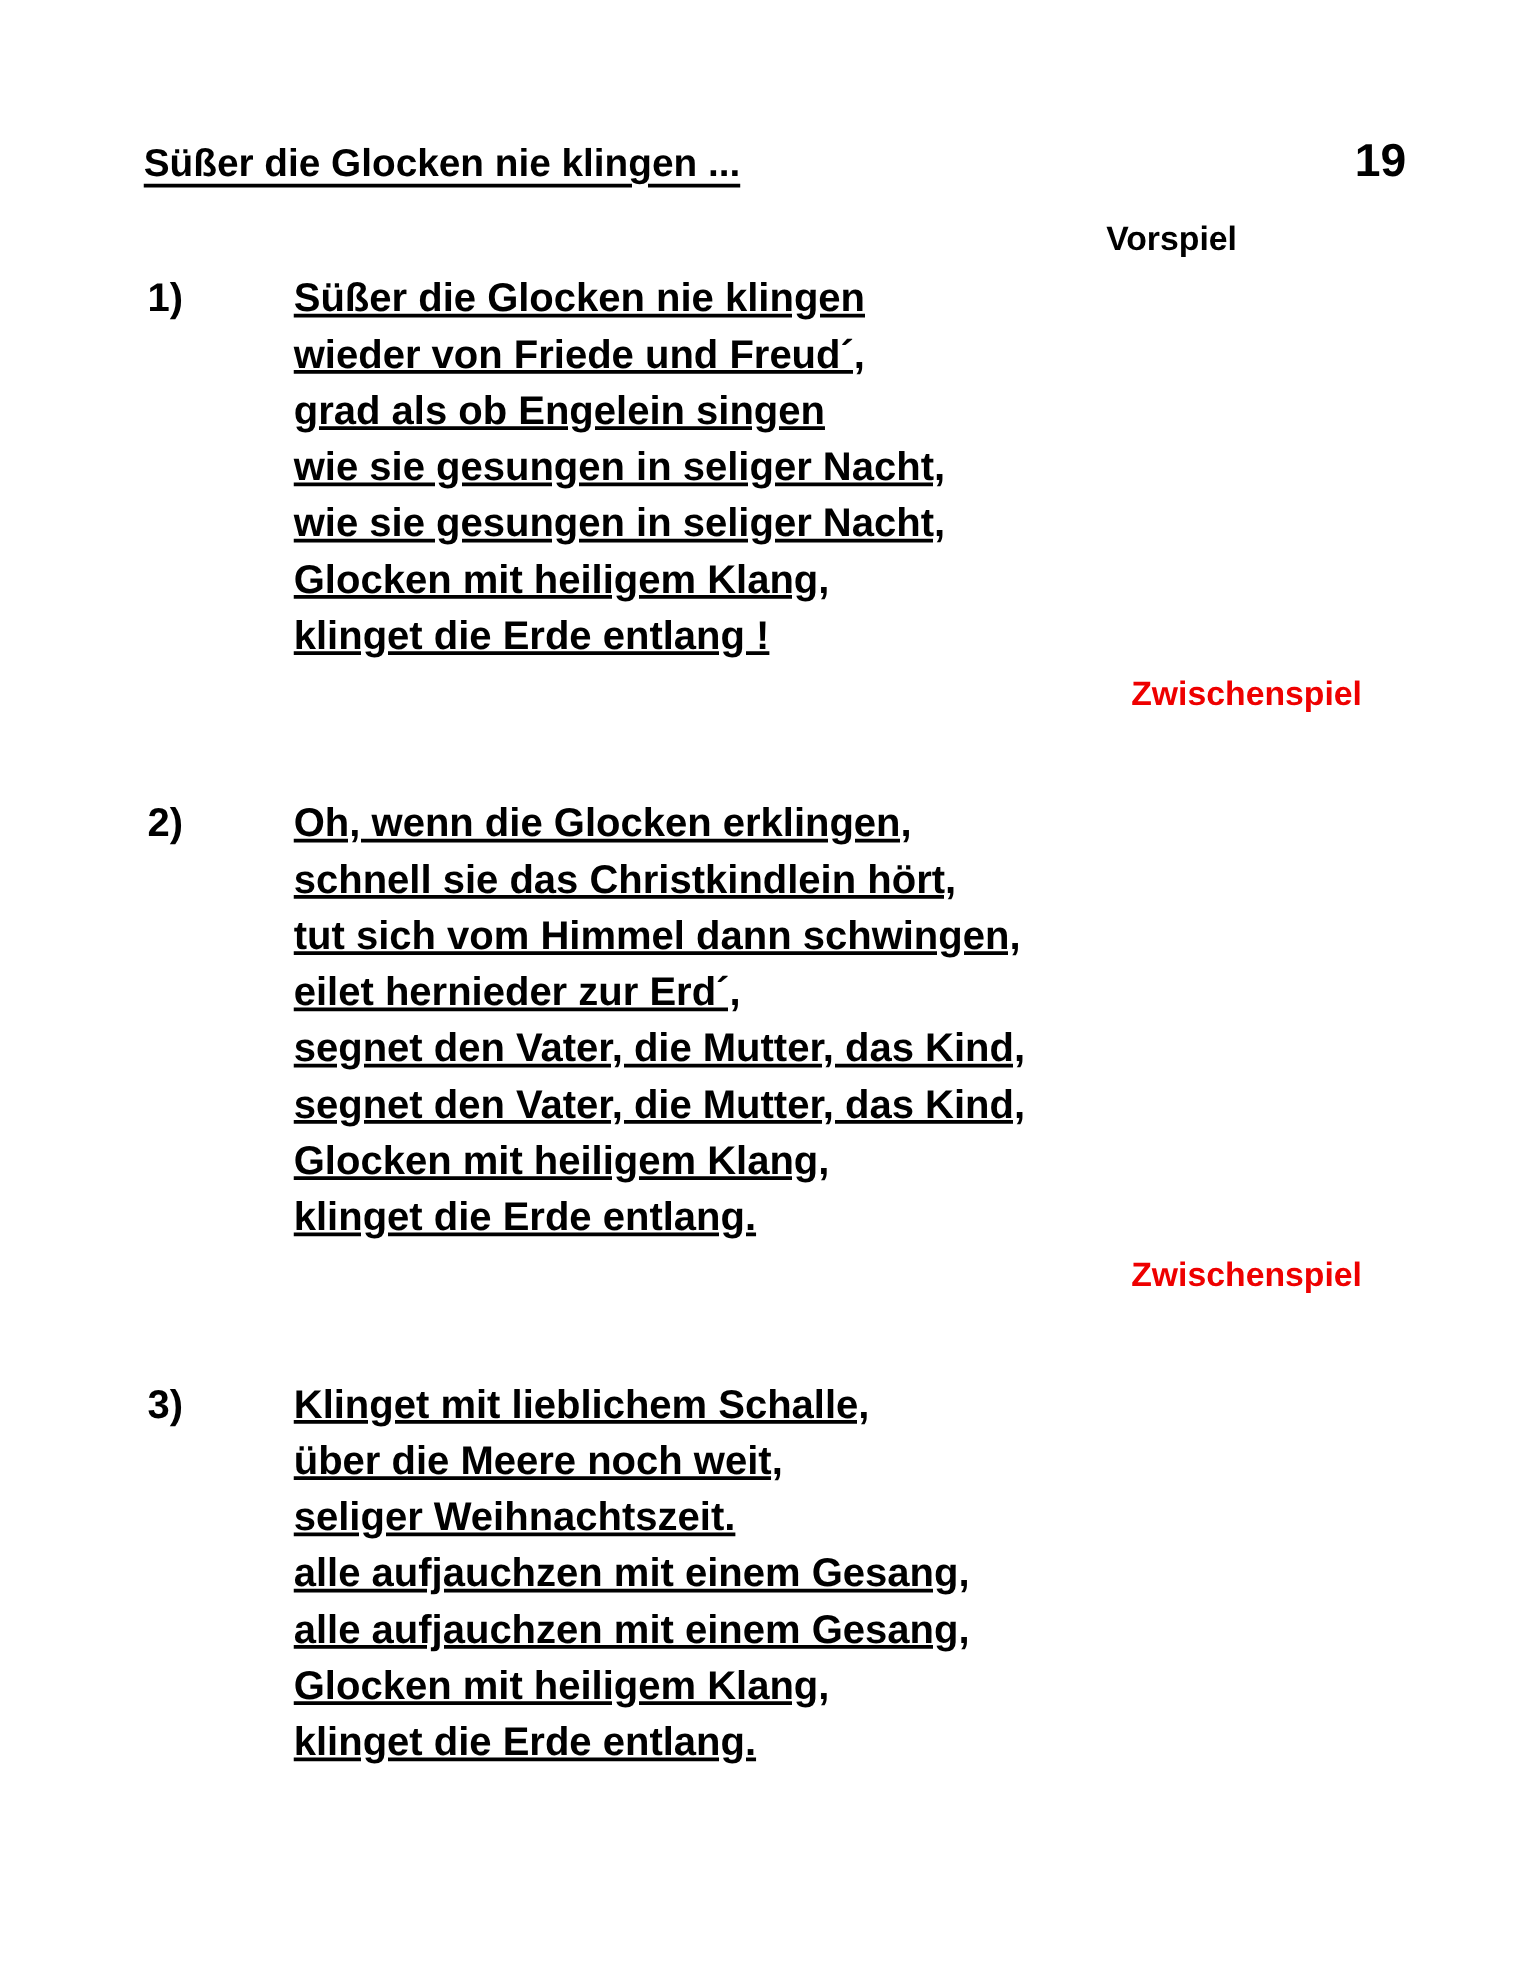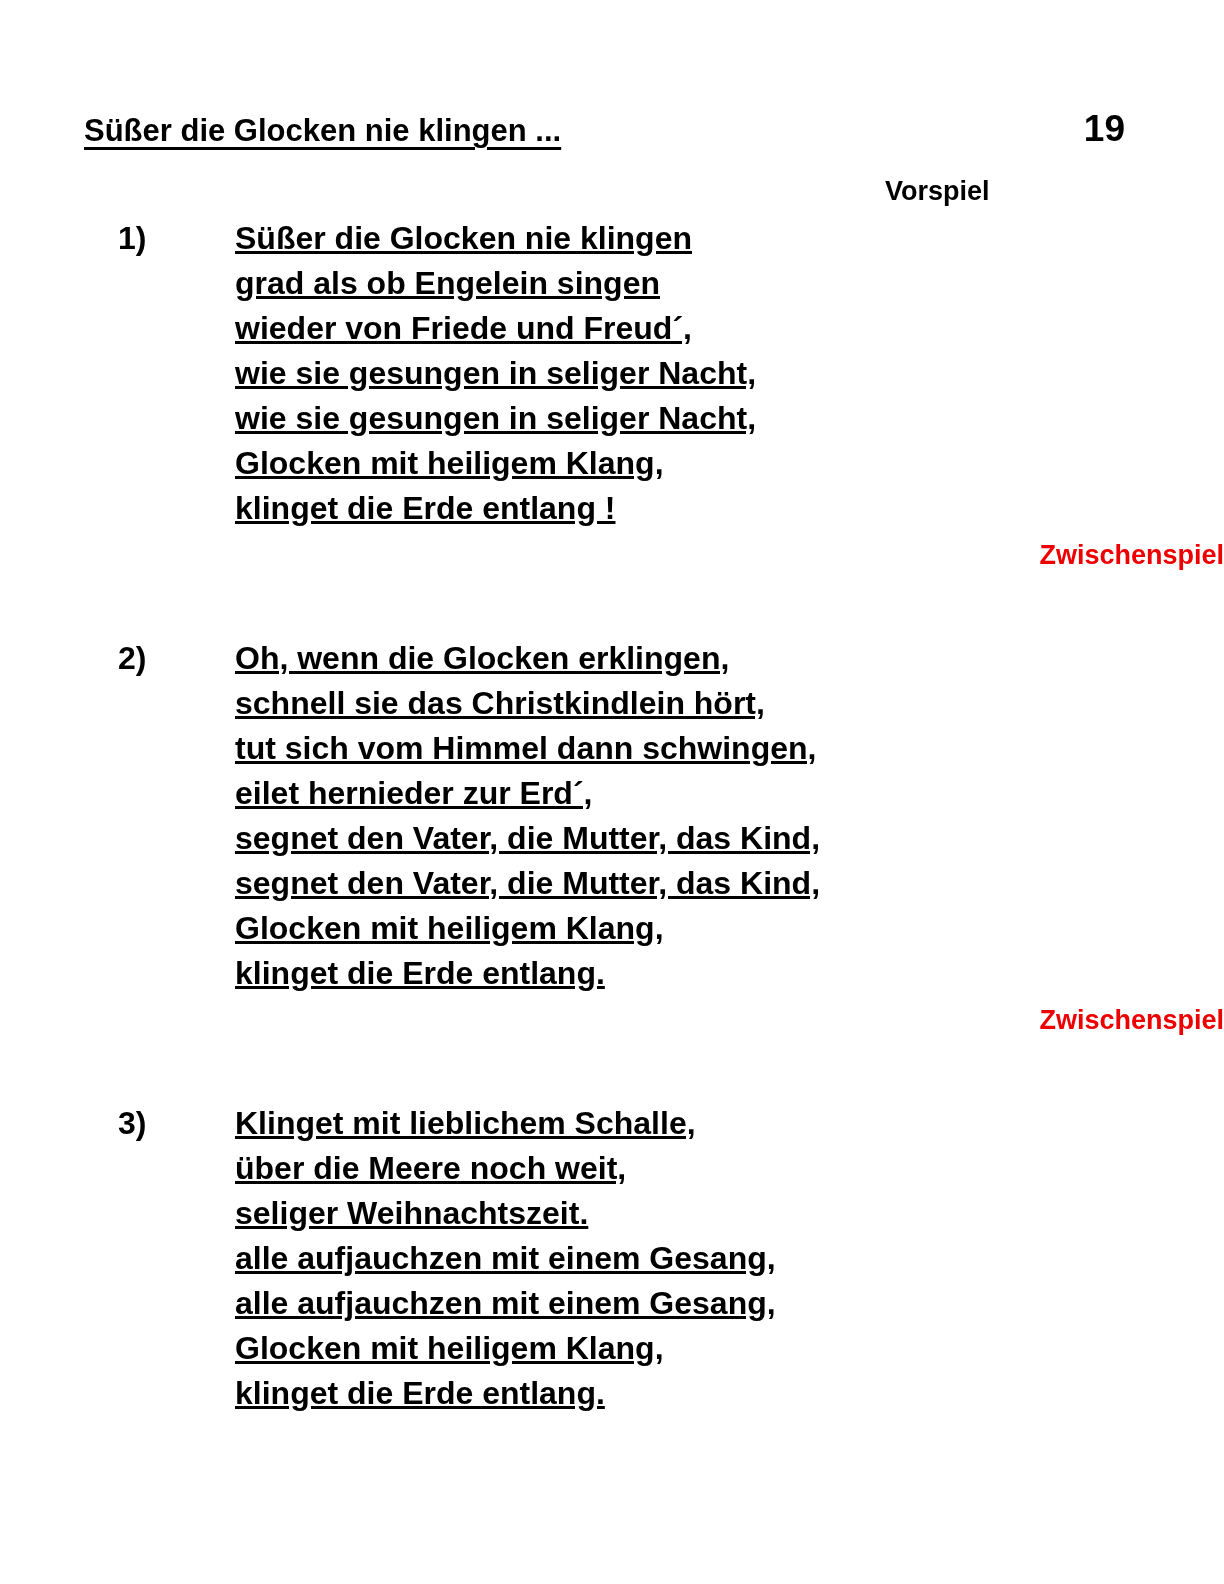--- a/index.html
+++ b/index.html
@@ -15,21 +15,21 @@
     color: #000000;
     overflow: hidden;
   }
   .header {
     position: relative;
     margin-top: 112px;
     height: 46px;
   }
   .title {
     display: inline-block;
-    margin-left: 84px;
+    margin-left: 115px;
     font-size: 31px;
     line-height: 38px;
     text-decoration: underline;
     text-decoration-thickness: 3px;
     text-underline-offset: 6px;
     white-space: pre;
   }
   .page-number {
     position: absolute;
     top: -2px;
@@ -39,21 +39,20 @@
   }
   .red-label {
     font-size: 27px;
     line-height: 30px;
   }
   .vorspiel {
     margin: 18px 0 0 885px;
   }
   .interlude {
     margin: 9px 0 66px 905px;
-    text-align: right;
   }
   .verse-row {
     display: flex;
     margin-top: 10px;
   }
   .verse-num {
     margin-left: 118px;
     width: 117px;
     font-size: 32px;
     line-height: 45px;
@@ -78,22 +77,22 @@
 </div>
 
 <div class="red-label vorspiel" style="color: #000000;">Vorspiel</div>
 
 <div>
   <section class="verse-section">
     <div class="verse-row">
       <div class="verse-num">1)</div>
       <div class="verse-lines">
           <div class="line">Süßer die Glocken nie klingen</div>
+          <div class="line">wieder von Friede und Freud´,</div>
           <div class="line">grad als ob Engelein singen</div>
-          <div class="line">wieder von Friede und Freud´,</div>
           <div class="line">wie sie gesungen in seliger Nacht,</div>
           <div class="line">wie sie gesungen in seliger Nacht,</div>
           <div class="line">Glocken mit heiligem Klang,</div>
           <div class="line">klinget die Erde entlang !</div>
         </div>
     </div>
     <div class="red-label interlude" style="color: rgb(238, 0, 0);">Zwischenspiel</div>
   </section>
 
   <section class="verse-section">

